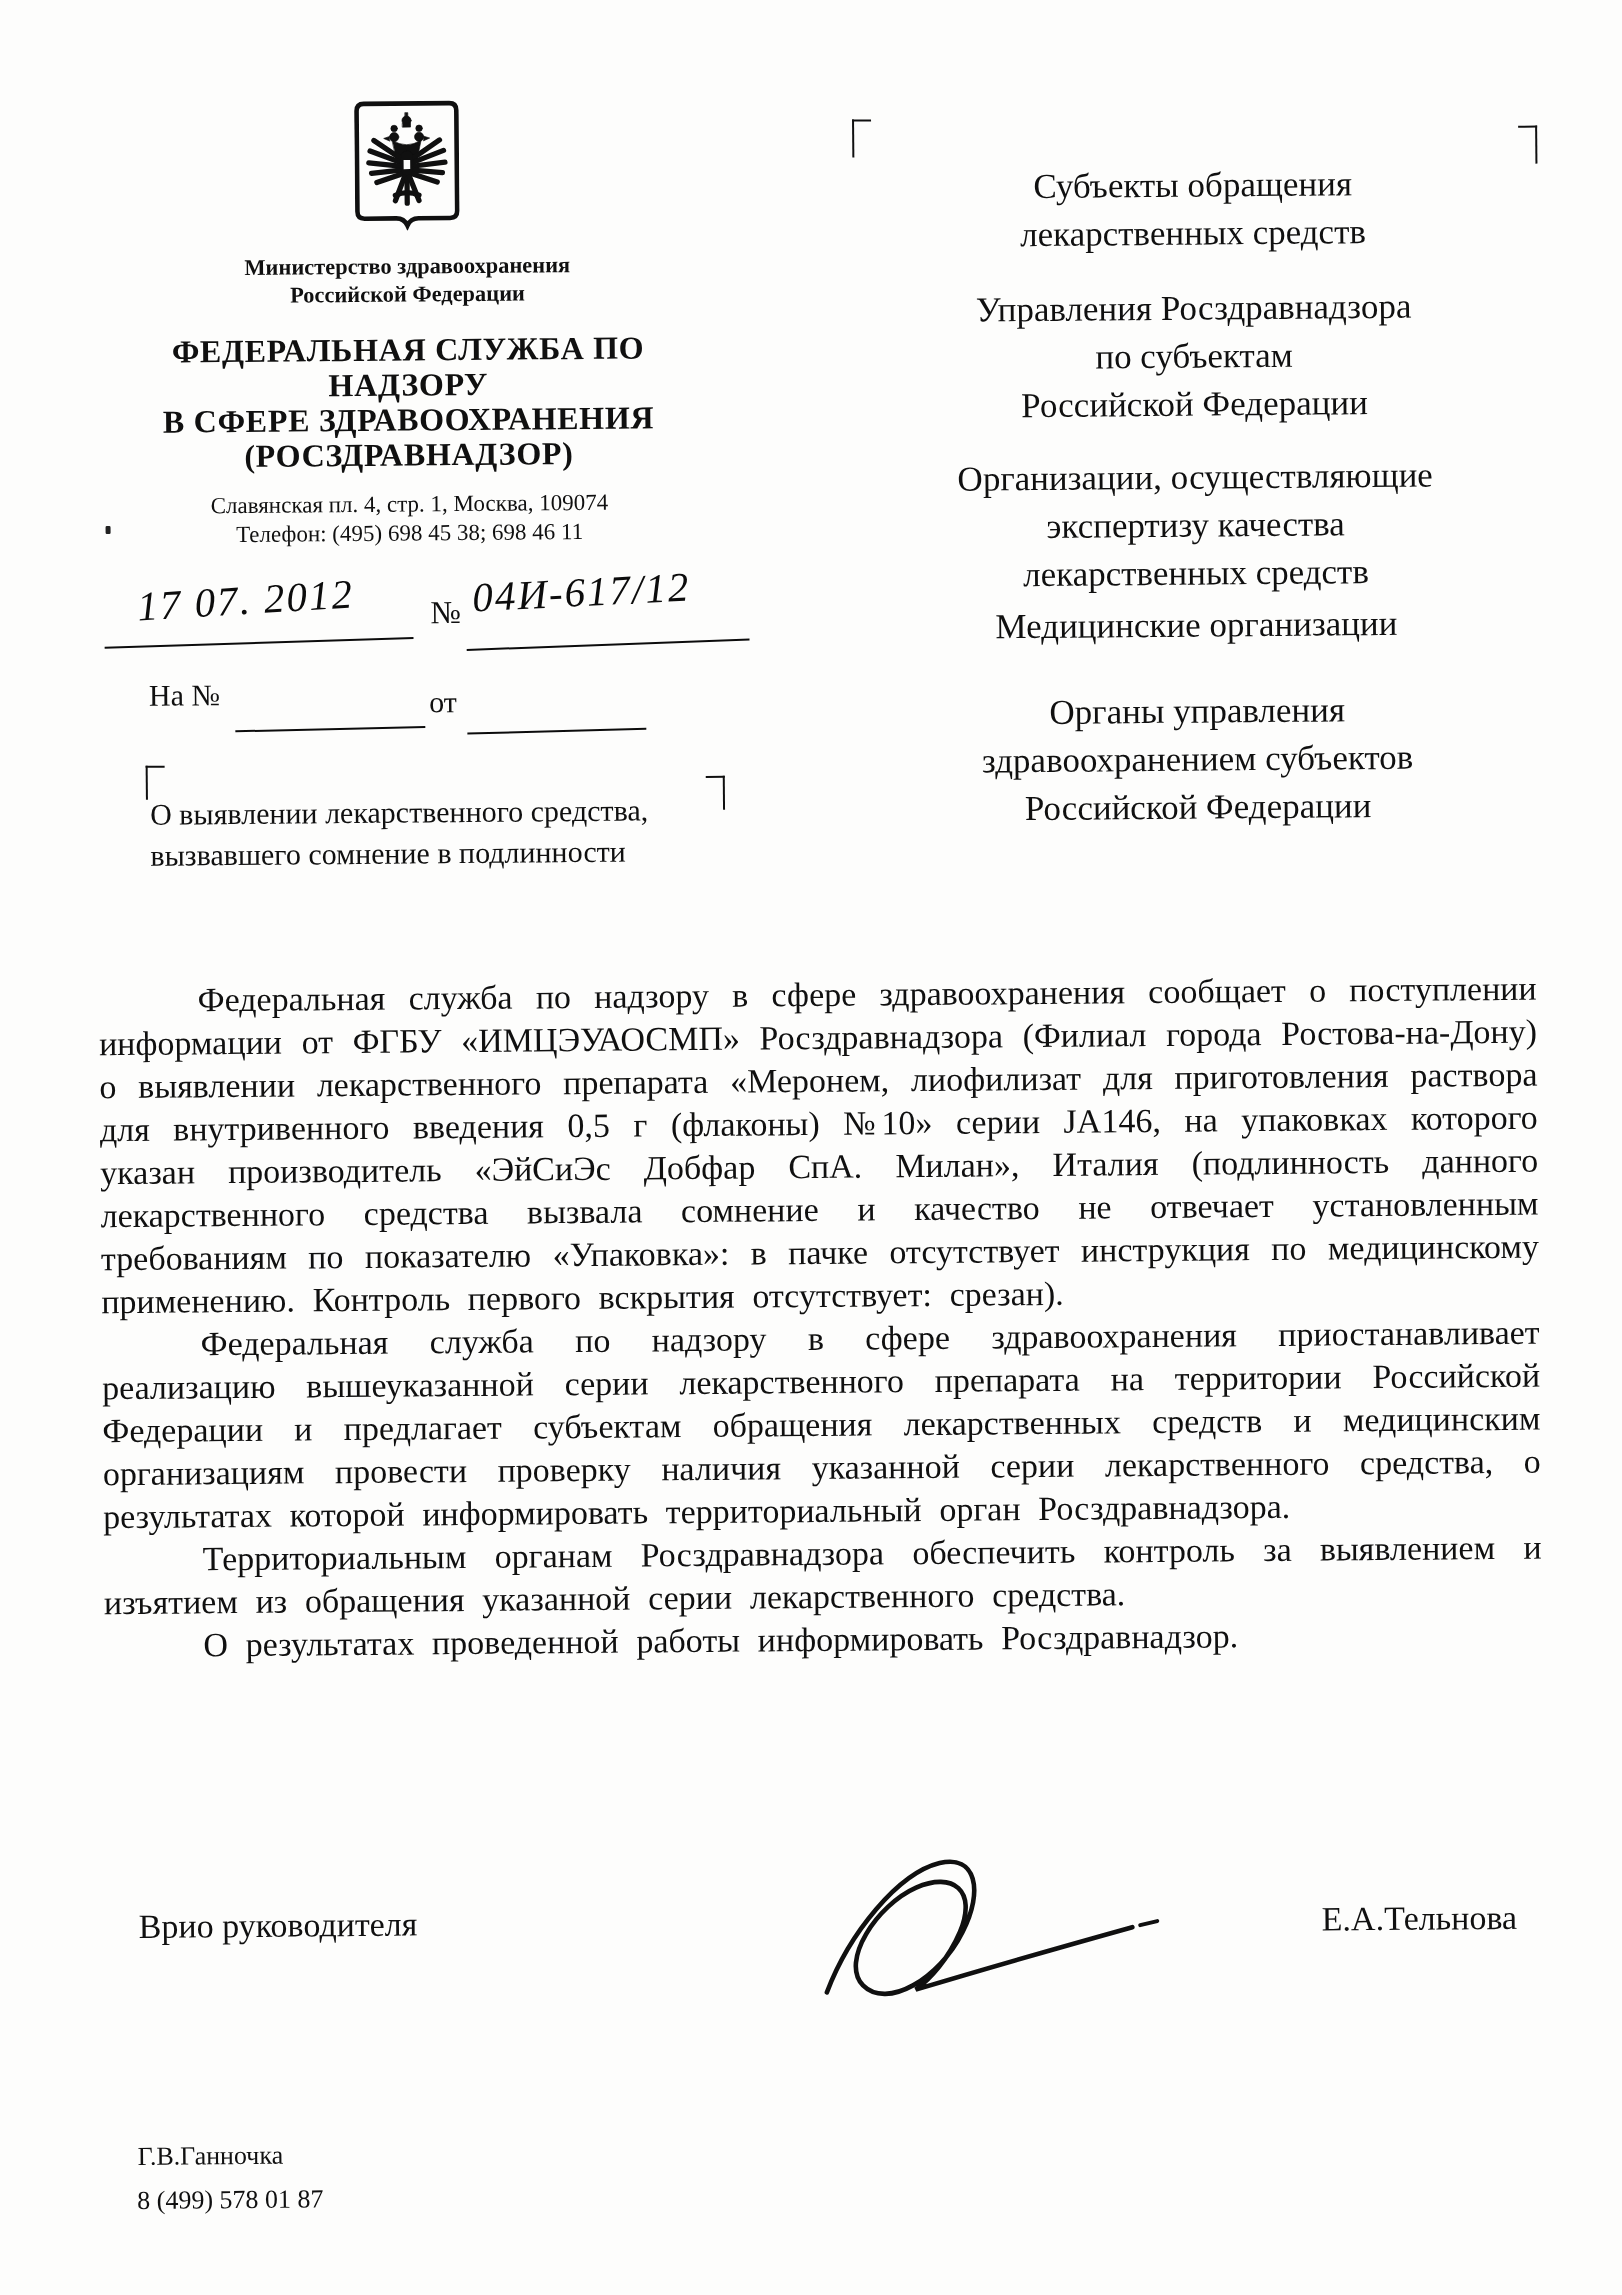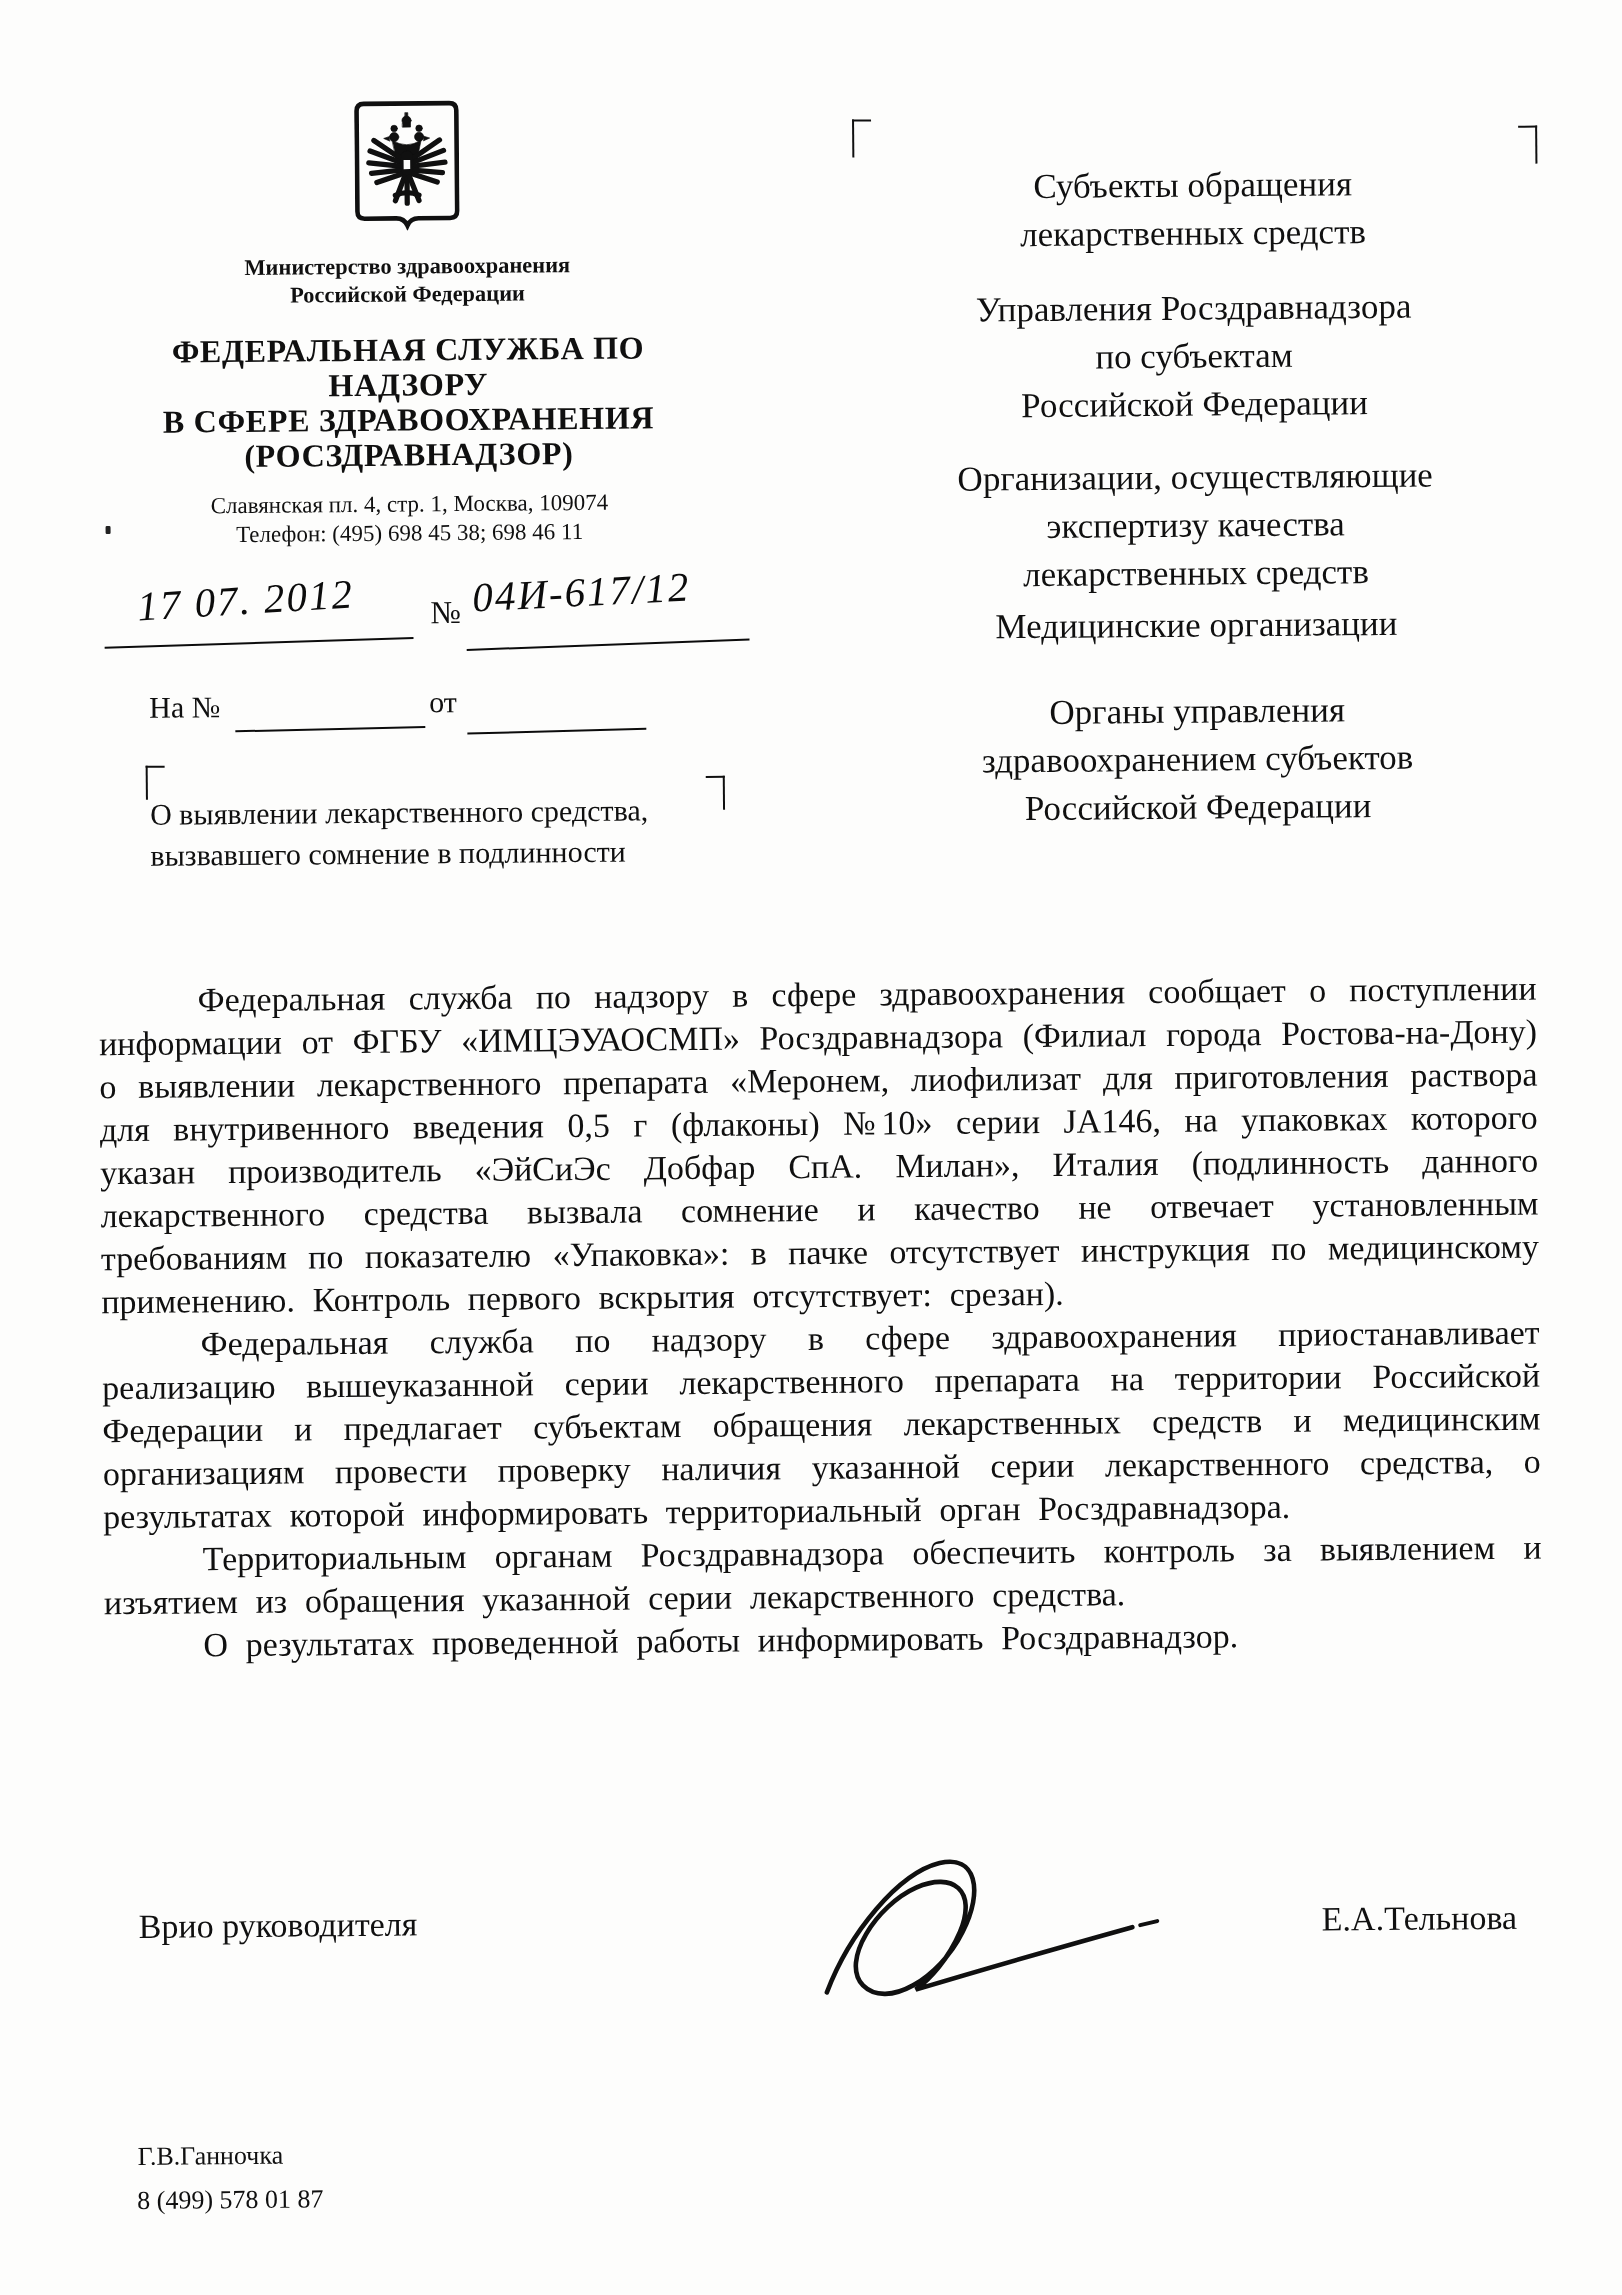--- a/index.html
+++ b/index.html
@@ -23,21 +23,21 @@
   .hw { font-style:italic; font-size:41px; letter-spacing:2px; color:#0c0c0c; }
   .hw-date { position:absolute; left:43px;  top:8px;  transform:rotate(-3deg); }
   .hw-num  { position:absolute; left:378px; top:2.6px;   transform:rotate(-2.4deg); }
   .rule { position:absolute; border-top:2.6px solid #0c0c0c; height:0; }
   .date-rule { left:10px;  top:74px; width:309px; transform:rotate(-1.3deg); }
   .num-rule  { left:372px; top:79px; width:283px; transform:rotate(-1.6deg); }
   .no-sign { position:absolute; left:336px; top:28px; font-size:32px; }
 
   
   .reply { position:absolute; left:99px; top:673px; width:592px; height:66px; font-size:30px; }
-  .reply-no   { position:absolute; left:54px;  top:12px; }
+  .reply-no   { position:absolute; left:54px;  top:0; }
   .reply-from { position:absolute; left:334px; top:9.2px; }
   .reply-rule1 { left:140px; top:51px; width:190px; border-top:2px solid #0c0c0c; transform:rotate(-0.8deg); }
   .reply-rule2 { left:372px; top:55px; width:179px; border-top:2px solid #0c0c0c; transform:rotate(-1deg); }
 
   
   .corner { position:absolute; width:17px; height:32px; }
   .corner.tl { border-left:2.6px solid #101010; border-top:2.6px solid #101010; }
   .corner.tr { border-right:2.6px solid #101010; border-top:2.6px solid #101010; }
   .c-subj-l { left:149px;  top:760px; }
   .c-subj-r { left:709px; top:775px; }

